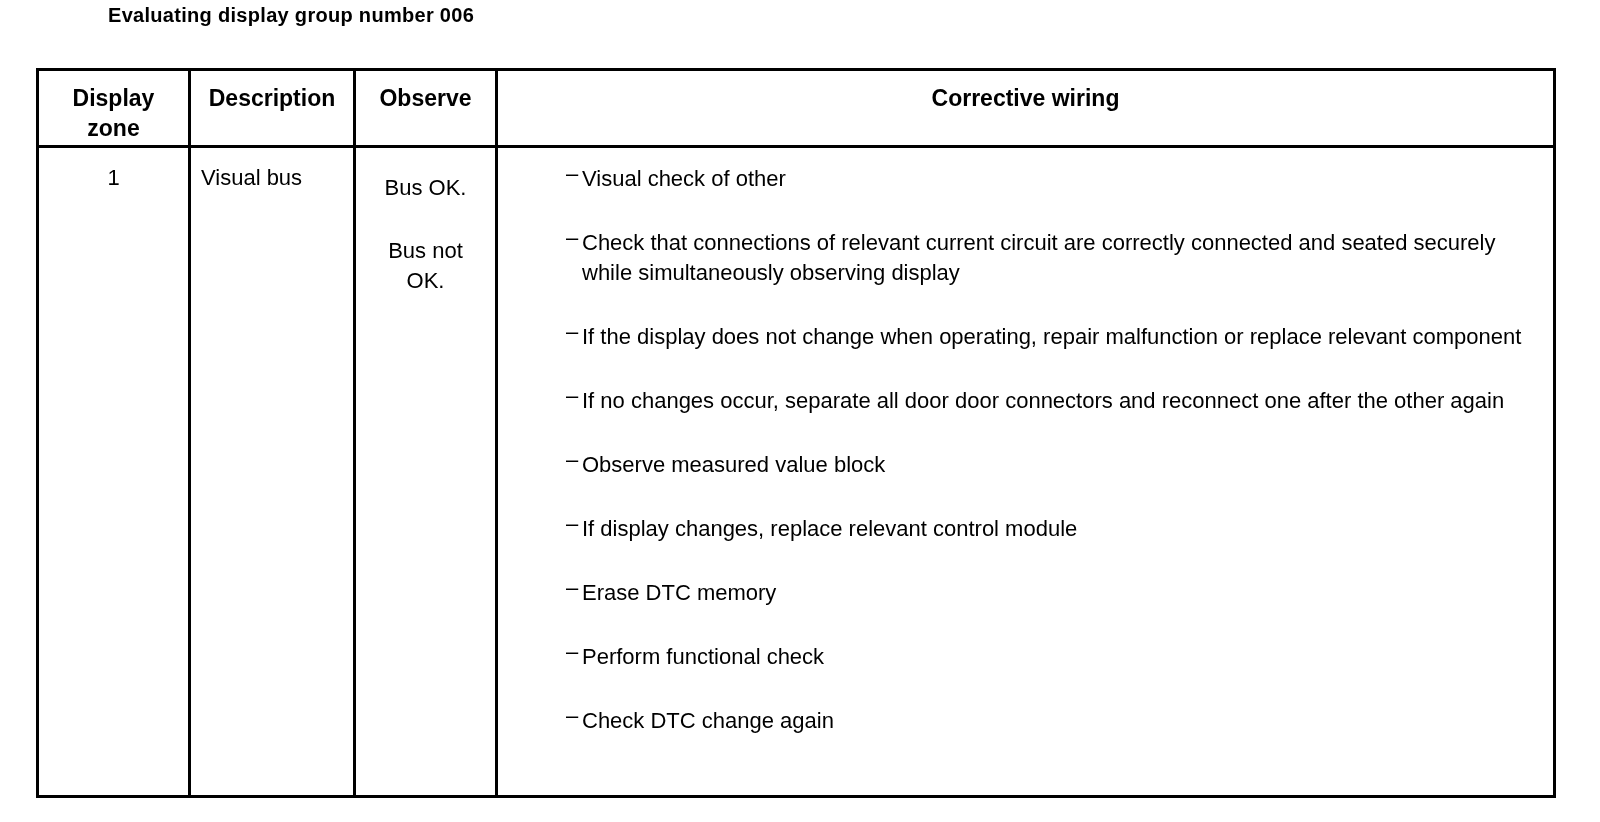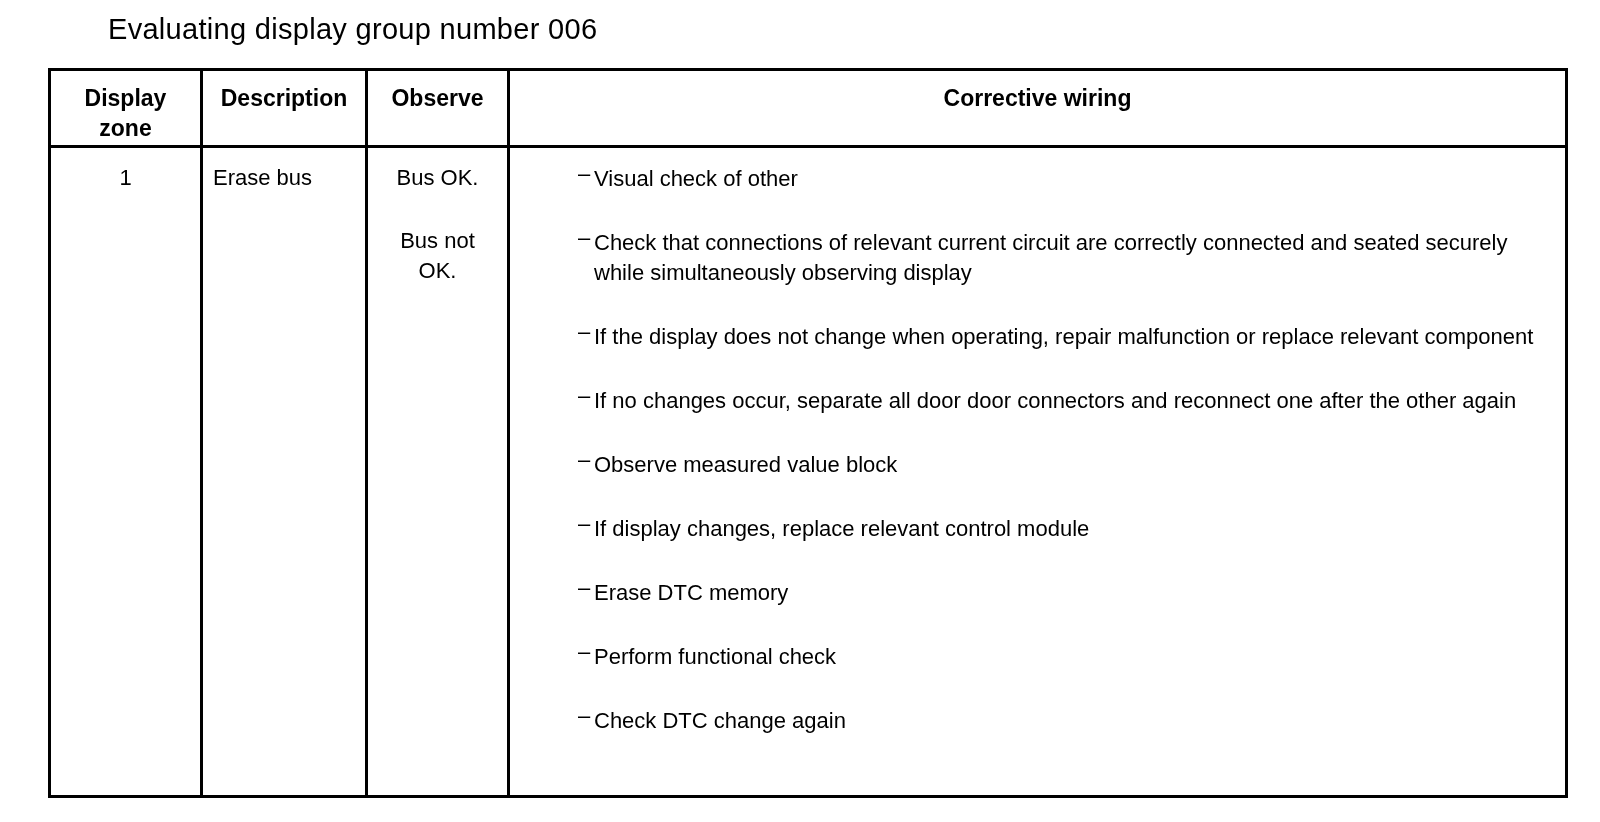--- a/index.html
+++ b/index.html
@@ -10,29 +10,29 @@
     color: #000000;
     overflow: hidden;
   }
   .page {
     position: relative;
     width: 1600px; height: 822px;
     background: #ffffff;
   }
   .title {
     position: absolute;
-    left: 108px; top: 13px;
-    font-size: 29px;
-    font-weight: normal;
+    left: 108px; top: 4px;
+    font-size: 20px;
+    font-weight: bold;
     letter-spacing: 0.3px;
     white-space: nowrap;
   }
   table.grid {
     position: absolute;
-    left: 48px; top: 68px;
+    left: 36px; top: 68px;
     width: 1517px;
     border-collapse: collapse;
     table-layout: fixed;
     border: 3px solid #000;
   }
   col.w-zone { width: 152px; }
   col.w-desc { width: 165px; }
   col.w-disp { width: 142px; }
   col.w-act  { width: 1058px; }
   th, td {
@@ -45,21 +45,21 @@
     font-weight: bold;
     text-align: center;
     padding: 12px 4px 0 4px;
     height: 77px;
     line-height: 30px;
   }
   th.th-zone { padding-left: 22px; padding-right: 22px; }
   tbody td { height: 650px; font-size: 22px; line-height: 30px; }
   td.c-zone { text-align: center; padding-top: 15px; }
   td.c-desc { padding: 15px 8px 0 10px; }
-  td.c-disp { text-align: center; padding-top: 15px; margin-left: 17px; }
+  td.c-disp { text-align: center; padding-top: 25px; margin-left: 17px; }
   .state {
     line-height: 30px;
     margin: 0 auto 33px auto;
     max-width: 100px;
   }
   td.c-act { padding: 16px 28px 0 68px; }
   .bullet {
     position: relative;
     padding-left: 16px;
     line-height: 30px;
@@ -89,21 +89,21 @@
       <tr>
         <th class="th-zone">Display zone</th>
         <th>Description</th>
         <th>Observe</th>
         <th>Corrective wiring</th>
       </tr>
     </thead>
     <tbody>
       <tr>
         <td class="c-zone">1</td>
-        <td class="c-desc">Erase bus</td>
+        <td class="c-desc">Visual bus</td>
         <td class="c-disp">
           <div>
               <p class="state">Bus OK.</p>
               <p class="state">Bus not OK.</p>
             </div>
         </td>
         <td class="c-act">
           <div>
               <div class="bullet">
               <span class="dash">–</span>

